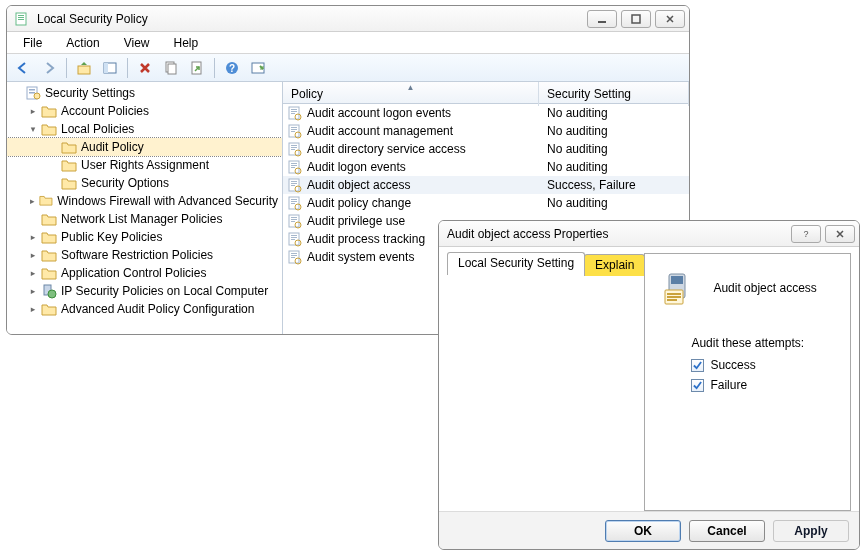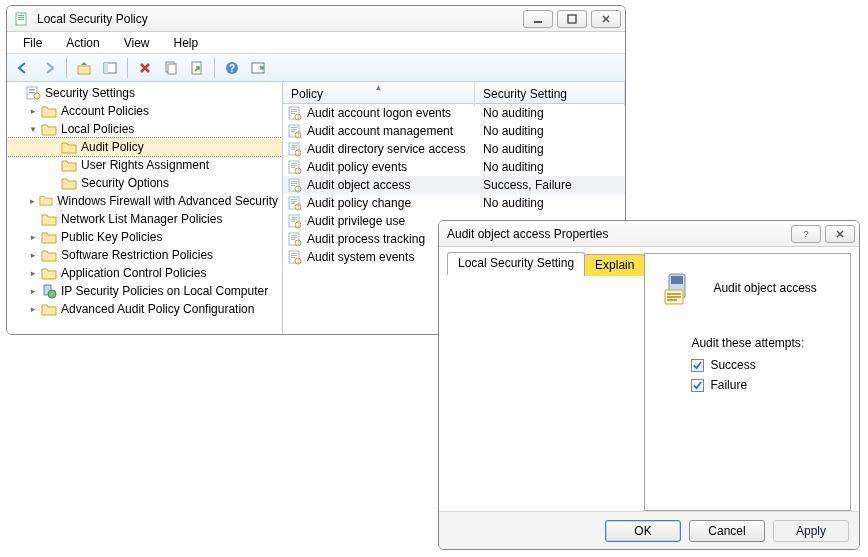--- a/index.html
+++ b/index.html
@@ -15,21 +15,21 @@
   
   .window {
     position: absolute;
     border: 1px solid #8a8a8a;
     border-radius: 6px;
     background: #fff;
     box-shadow: 0 0 0 1px #fff inset;
   }
   #main-window {
     left: 6px; top: 5px;
-    width: 620px; height: 330px;
+    width: 684px; height: 330px;
     display: flex;
     flex-direction: column;
   }
   .titlebar {
     height: 26px;
     display: flex;
     align-items: center;
     padding: 0 4px 0 8px;
     background: linear-gradient(#fdfdfd,#f1f1f1);
     border-bottom: 1px solid #d0d0d0;
@@ -221,20 +221,21 @@
     border-radius:0 0 5px 5px;
   }
   .push-btn {
     min-width:76px; height:22px;
     border:1px solid #8a8a8a;
     border-radius:3px;
     background:linear-gradient(#fdfdfd,#e6e6e6);
     font-size:12px;
     display:flex; align-items:center; justify-content:center;
     cursor:default;
+    font-weight:bold;
   }
   .push-btn.default { border-color:#4f7cb0; box-shadow:0 0 0 1px #bcd4ef inset;}
   .push-btn.disabled { color:#0f172a; border-color:#c6c6c6; background:#f2f2f2;}
   
 </style>
 </head>
 <body>
 
 <div id="main-window" class="window">
 
@@ -521,21 +522,21 @@
       <span class="row-setting">No auditing</span>
     </div>
           <div class="list-row">
       <span class="row-icon"><svg viewBox="0 0 16 16">
                 <rect x="2" y="2" width="10" height="12" fill="#fff" stroke="#a7b8cc"></rect>
                 <rect x="4" y="4" width="6" height="1" fill="#a7b8cc"></rect>
                 <rect x="4" y="6" width="6" height="1" fill="#a7b8cc"></rect>
                 <rect x="4" y="8" width="4" height="1" fill="#a7b8cc"></rect>
                 <circle cx="11" cy="12" r="3" fill="none" stroke="#caa23c"></circle>
               </svg></span>
-      <span class="row-name">Audit policy events</span>
+      <span class="row-name">Audit logon events</span>
       <span class="row-setting">No auditing</span>
     </div>
           <div class="list-row selected">
       <span class="row-icon"><svg viewBox="0 0 16 16">
                 <rect x="2" y="2" width="10" height="12" fill="#fff" stroke="#a7b8cc"></rect>
                 <rect x="4" y="4" width="6" height="1" fill="#a7b8cc"></rect>
                 <rect x="4" y="6" width="6" height="1" fill="#a7b8cc"></rect>
                 <rect x="4" y="8" width="4" height="1" fill="#a7b8cc"></rect>
                 <circle cx="11" cy="12" r="3" fill="none" stroke="#caa23c"></circle>
               </svg></span>

